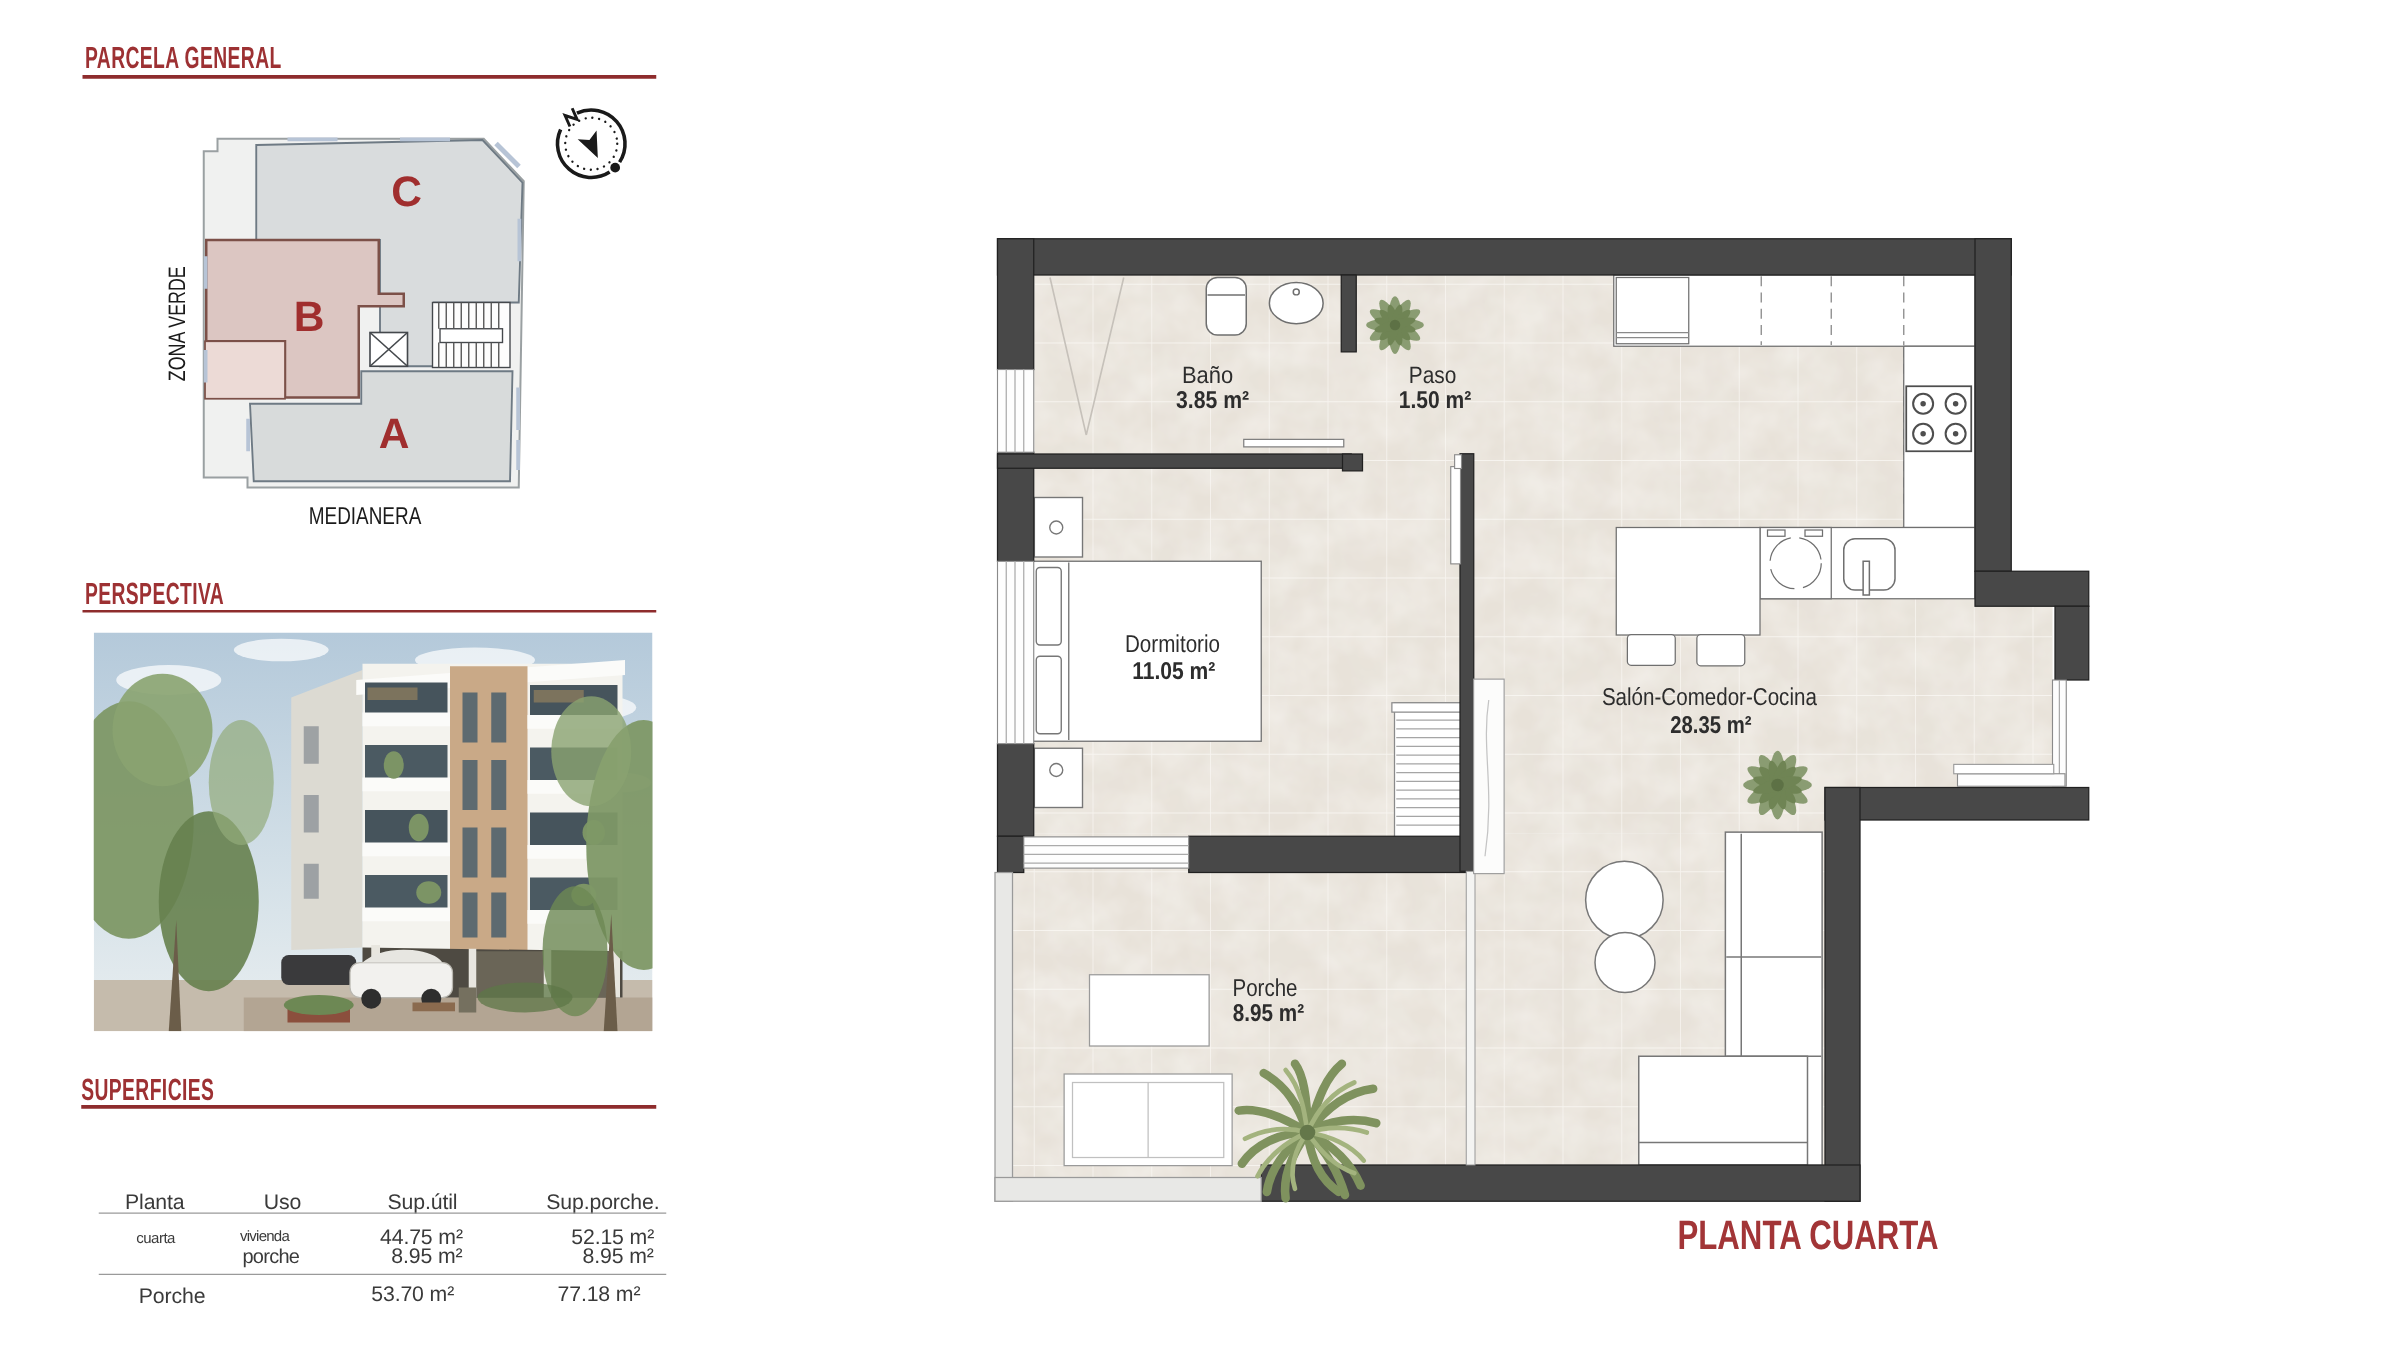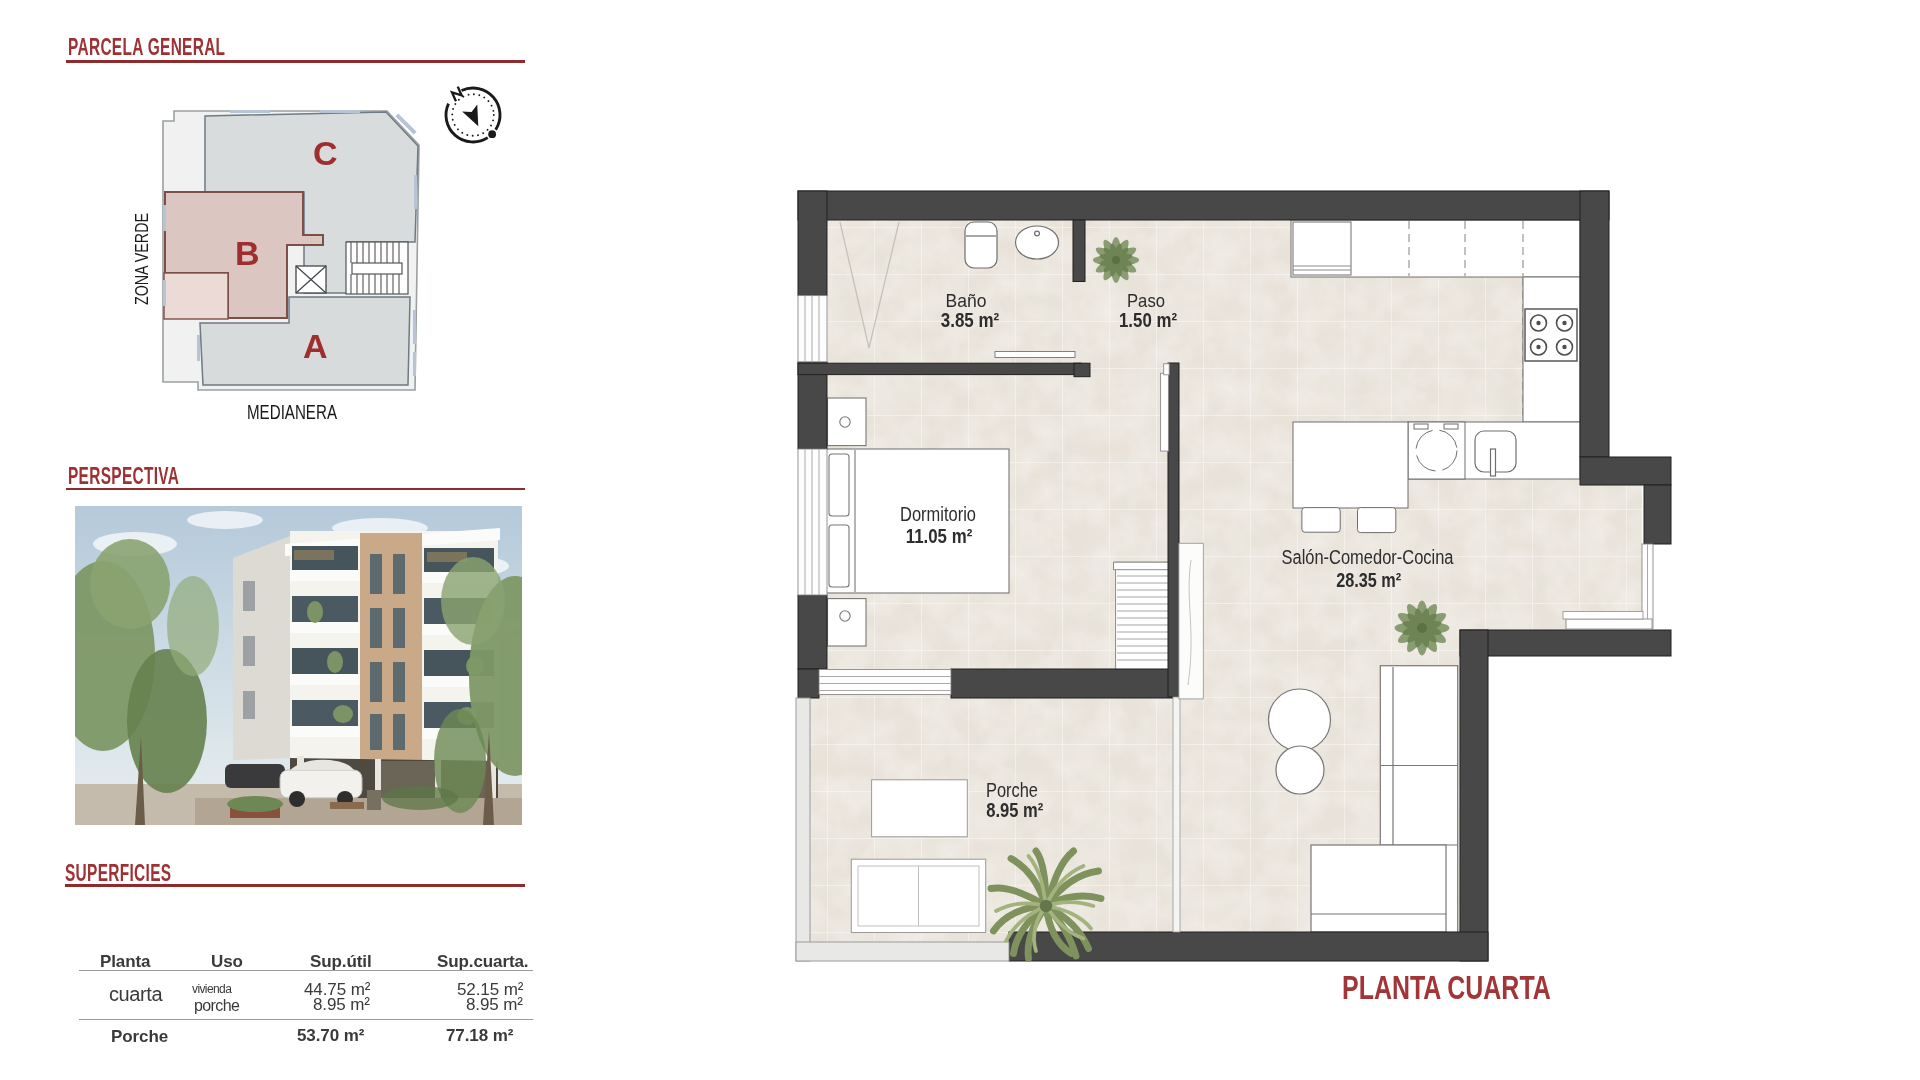--- a/index.html
+++ b/index.html
@@ -1,20 +1,20 @@
 <!DOCTYPE html>
 <html><head>
 <meta charset="utf-8">
 <style>
   html,body{margin:0;padding:0}
   .page{position:relative;width:1672px;height:1080px;background:#ffffff;overflow:hidden;font-family:"Liberation Sans",sans-serif}
   .hd{position:absolute;color:#9d3133;font-weight:bold;font-size:24.5px;white-space:nowrap;transform:scaleX(.63);transform-origin:0 0;letter-spacing:.5px}
   .rule{position:absolute;background:#8e2c2d}
   .tc{position:absolute;color:#3a3a3a;font-size:17px;white-space:nowrap;letter-spacing:-0.1px}
-  .b{font-weight:bold}
+  .b{font-weight:normal}
   .planta{position:absolute;left:1342px;top:969px;color:#a23537;font-size:33px;font-weight:bold;white-space:nowrap;transform:scaleX(.756);transform-origin:0 0}
 </style>
 </head>
 <body>
 <div class="page">
 
   <div class="hd" style="left:68px;top:33px">PARCELA GENERAL</div>
 
   <div class="rule" style="left:66px;top:60px;width:459px;height:2.6px"></div>
 
@@ -25,25 +25,25 @@
   <div class="hd" style="left:65px;top:859px">SUPERFICIES</div>
 
   <div class="rule" style="left:65px;top:883.5px;width:460px;height:3.6px"></div>
 
   <div class="tc b" style="left:100px;top:952px">Planta</div>
 
   <div class="tc b" style="left:211px;top:952px">Uso</div>
 
   <div class="tc b" style="left:310px;top:952px">Sup.útil</div>
 
-  <div class="tc b" style="left:437px;top:952px">Sup.cuarta.</div>
+  <div class="tc b" style="left:437px;top:952px">Sup.porche.</div>
 
   <div class="rule" style="left:79px;top:970px;width:454px;height:1px;background:#9a9a9a"></div>
 
-  <div class="tc" style="left:109px;top:983px;font-size:20px;letter-spacing:-0.4px">cuarta</div>
+  <div class="tc" style="left:109px;top:983px;font-size:12px;letter-spacing:-0.4px">cuarta</div>
 
   <div class="tc" style="left:192px;top:982px;font-size:12px;letter-spacing:-0.6px">vivienda</div>
 
   <div class="tc" style="left:304px;top:980px">44.75 m²</div>
 
   <div class="tc" style="left:457px;top:980px">52.15 m²</div>
 
   <div class="tc" style="left:194px;top:997px;font-size:16px;letter-spacing:-0.6px">porche</div>
 
   <div class="tc" style="left:313px;top:995px">8.95 m²</div>

